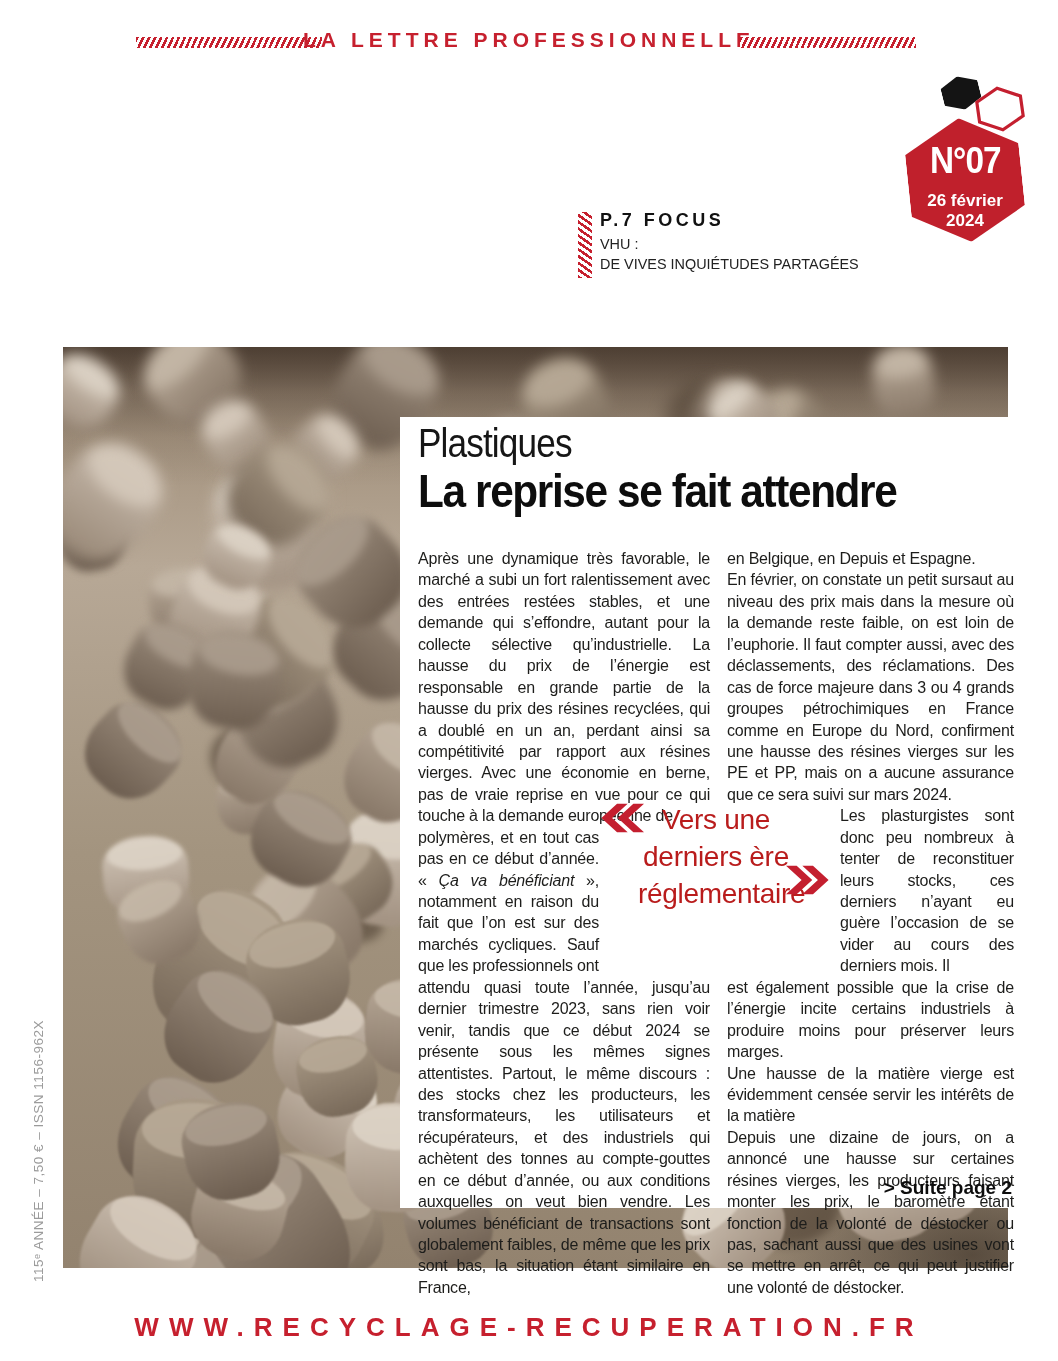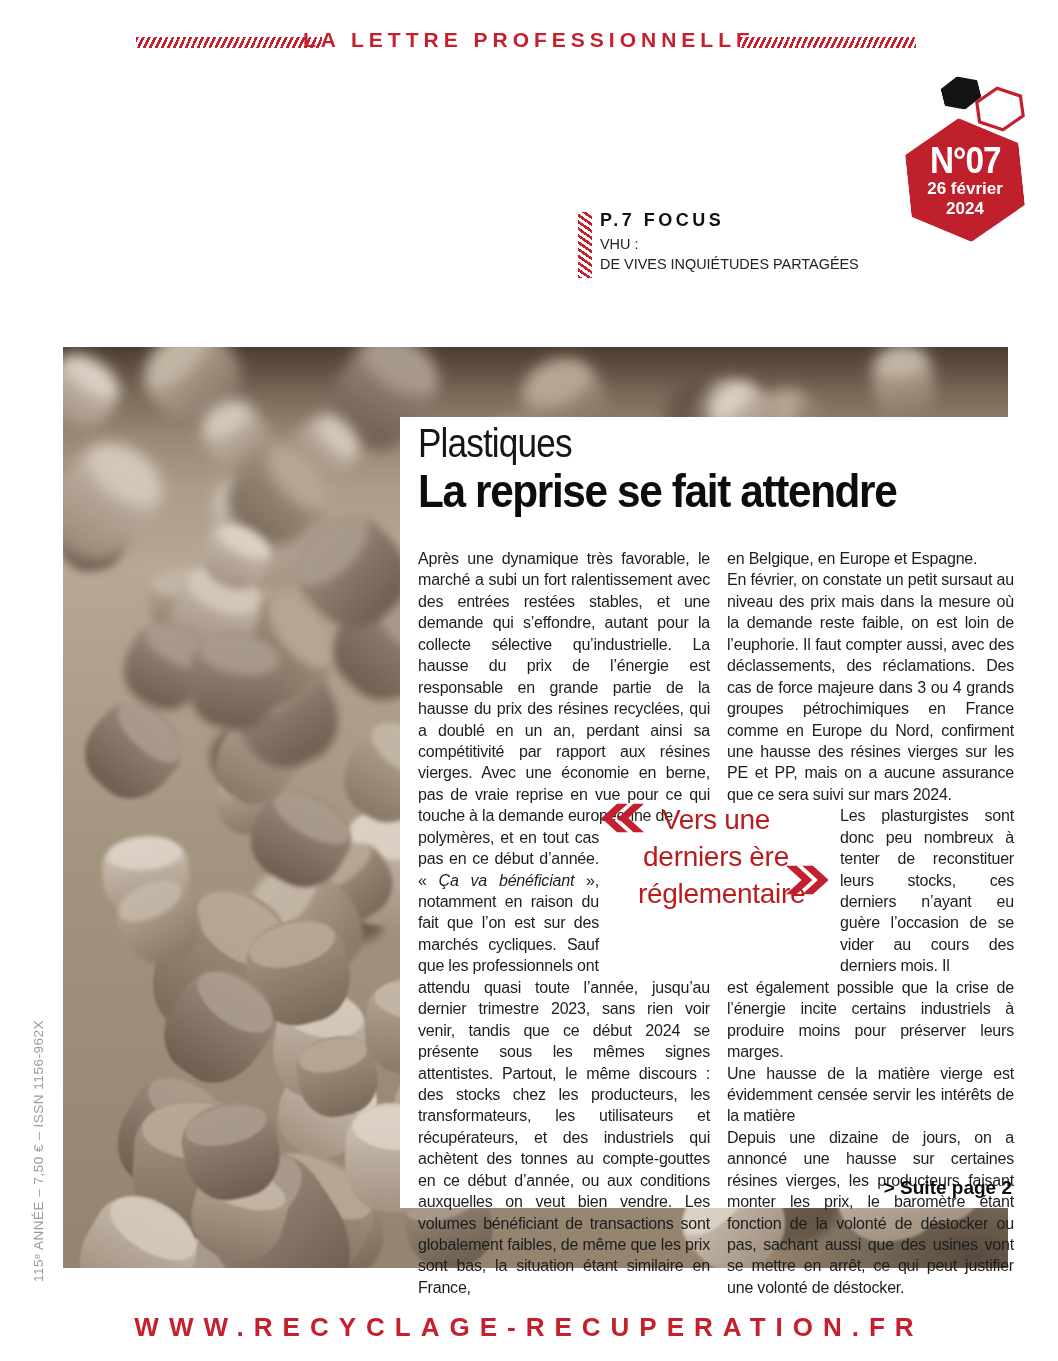--- a/index.html
+++ b/index.html
@@ -43,21 +43,21 @@
   
   .hex{clip-path:polygon(50% 0%,100% 25%,100% 75%,50% 100%,0% 75%,0% 25%);}
   .hex-black{position:absolute;left:942px;top:76px;width:38px;height:34px;background:#141414;
     transform:rotate(-14deg);}
   .hex-outline{position:absolute;left:975px;top:86px;width:50px;height:46px;}
   .hex-big-wrap{position:absolute;left:908px;top:118px;width:114px;height:124px;}
   .hex-big{position:absolute;left:0;top:0;width:114px;height:124px;background:#c0202c;transform:rotate(-6deg);}
   .hex-big-text{position:absolute;left:0;top:24px;width:100%;text-align:center;color:#fff;}
   .hex-num{font-size:37px;font-weight:bold;letter-spacing:-1px;line-height:1.0;
     display:inline-block;transform:scaleX(.9);}
-  .hex-date{font-size:17px;font-weight:bold;line-height:1.15;margin-top:0;}
+  .hex-date{font-size:17px;font-weight:bold;line-height:1.15;margin-top:12px;}
 
   
   .photo{position:absolute;left:63px;top:347px;width:945px;height:921px;overflow:hidden;
     background:linear-gradient(180deg,#6b5a4c 0,#a4937f 90px,#b7a896 220px,#a3947f 55%,#93836f 100%);}
   .pellet{position:absolute;}
   .pellet .face{position:absolute;left:6%;top:3%;width:88%;height:40%;border-radius:50%;opacity:.85;}
   .photo-top-shade{position:absolute;left:0;top:0;width:100%;height:140px;
     background:linear-gradient(180deg,rgba(48,36,26,.50),rgba(48,36,26,.18) 45px,rgba(48,36,26,0) 100%);}
   .photo-corner-shade{position:absolute;right:0;bottom:0;width:240px;height:130px;
     background:radial-gradient(ellipse at 85% 90%,rgba(40,30,22,.55),rgba(40,30,22,0) 70%);}
@@ -477,21 +477,21 @@
 
     <div class="columns">
       <div class="col left">
         <p>Après une dynamique très favorable, le marché a subi un fort ralentissement avec des entrées restées stables, et une demande qui s’effondre, autant pour la collecte sélective qu’industrielle. La hausse du prix de l’énergie est responsable en grande partie de la hausse du prix des résines recyclées, qui a doublé en un an, perdant ainsi sa compétitivité par rapport aux résines vierges. Avec une économie en berne, pas de vraie reprise en vue pour ce qui touche à la demande européenne de</p>
         <p class="narrow-left">
           <span>polymères, et en tout cas pas en ce début d’année. « </span><i>Ça va bénéficiant</i><span> », notamment en raison du fait que l’on est sur des marchés cycliques. Sauf que les professionnels ont</span>
         </p>
         <p>attendu quasi toute l’année, jusqu’au dernier trimestre 2023, sans rien voir venir, tandis que ce début 2024 se présente sous les mêmes signes attentistes. Partout, le même discours : des stocks chez les producteurs, les transformateurs, les utilisateurs et récupérateurs, et des industriels qui achètent des tonnes au compte-gouttes en ce début d’année, ou aux conditions auxquelles on veut bien vendre. Les volumes bénéficiant de transactions sont globalement faibles, de même que les prix sont bas, la situation étant similaire en France,</p>
       </div>
       <div class="col right">
-        <p>en Belgique, en Europe et Espagne.</p>
+        <p>en Belgique, en Depuis et Espagne.</p>
         <p>En février, on constate un petit sursaut au niveau des prix mais dans la mesure où la demande reste faible, on est loin de l’euphorie. Il faut compter aussi, avec des déclassements, des réclamations. Des cas de force majeure dans 3 ou 4 grands groupes pétrochimiques en France comme en Europe du Nord, confirment une hausse des résines vierges sur les PE et PP, mais on a aucune assurance que ce sera suivi sur mars 2024.</p>
         <p class="narrow-right">Les plasturgistes sont donc peu nombreux à tenter de reconstituer leurs stocks, ces derniers n’ayant eu guère l’occasion de se vider au cours des derniers mois. Il</p>
         <p>est également possible que la crise de l’énergie incite certains industriels à produire moins pour préserver leurs marges.</p>
         <p>Une hausse de la matière vierge est évidemment censée servir les intérêts de la matière</p>
         <p>Depuis une dizaine de jours, on a annoncé une hausse sur certaines résines vierges, les producteurs faisant monter les prix, le baromètre étant fonction de la volonté de déstocker ou pas, sachant aussi que des usines vont se mettre en arrêt, ce qui peut justifier une volonté de déstocker.</p>
       </div>
     </div>
 
     <svg class="guillemet open" width="44" height="40" viewBox="0 0 62 40">
       <path d="M24 0 L39 0 L17 20 L39 40 L24 40 L2 20 Z" fill="#c41f2f"></path>

